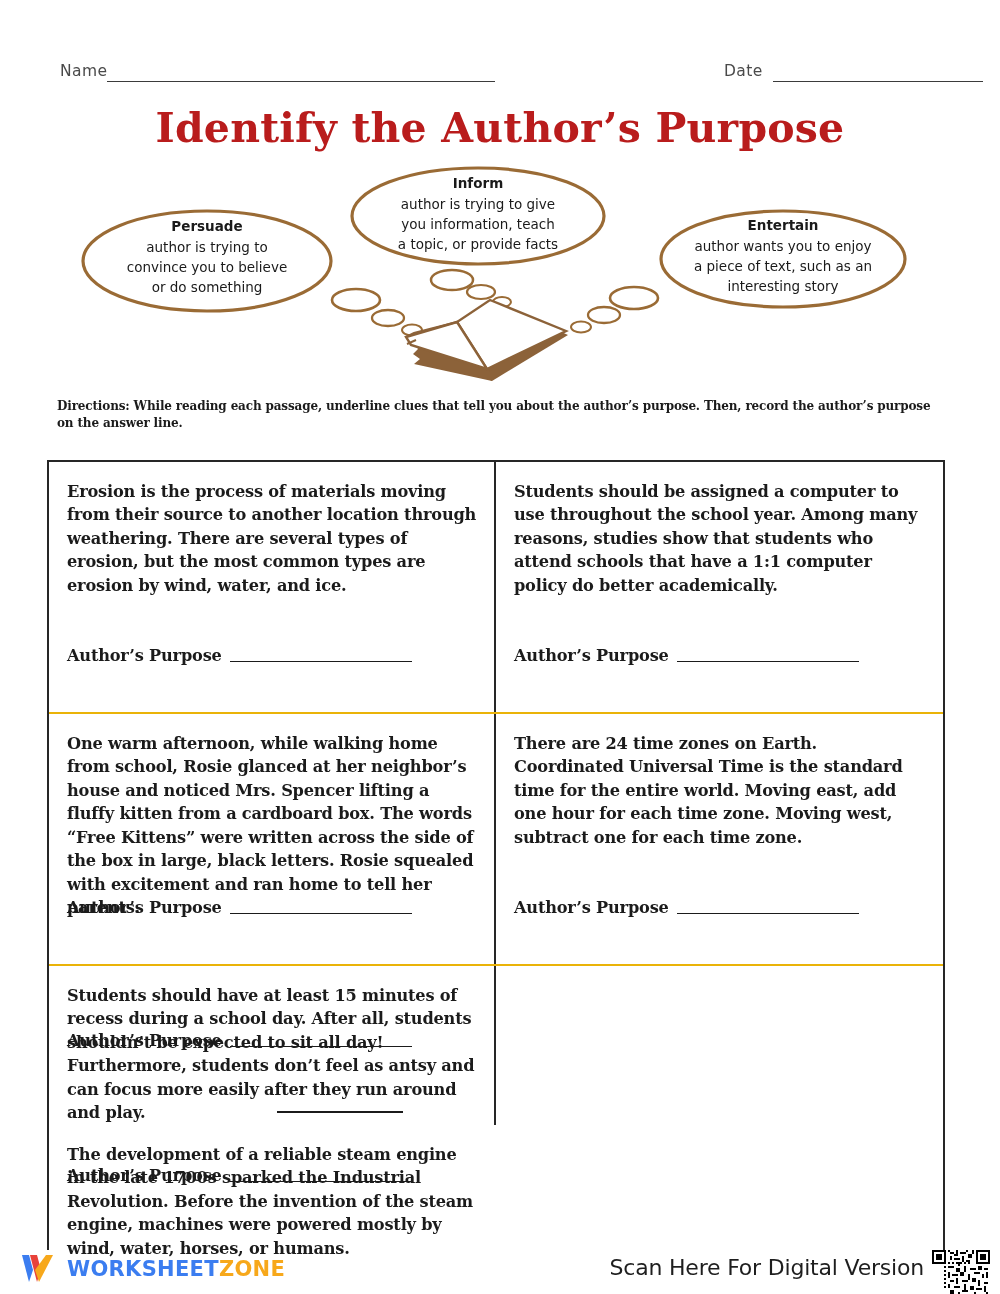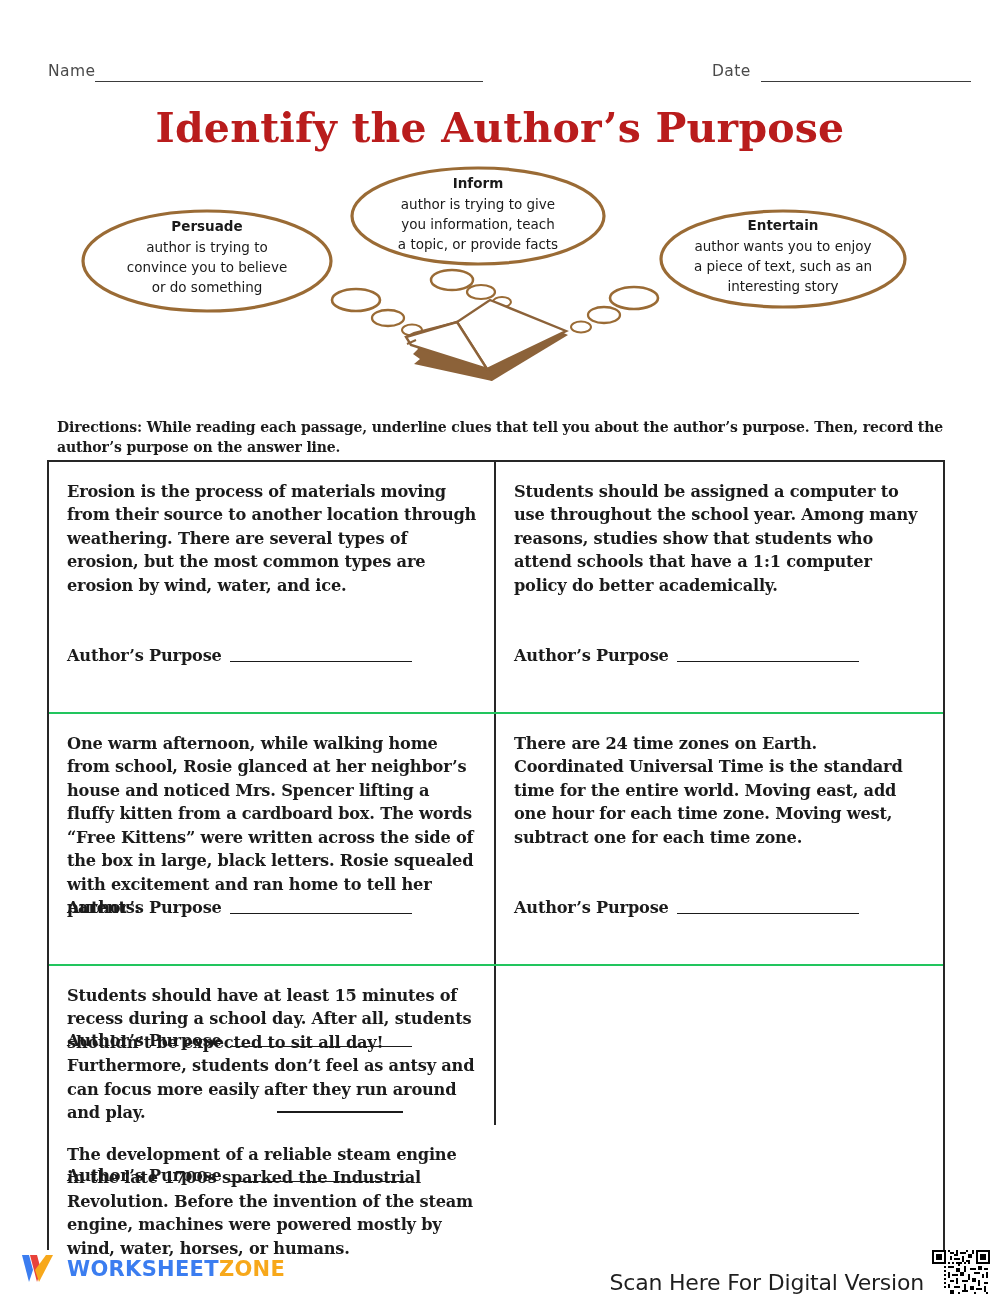--- a/index.html
+++ b/index.html
@@ -20,21 +20,21 @@
   }
 
   
   .namedate {
     position: absolute;
     top: 64px;
     left: 48px;
     width: 904px;
     height: 30px;
   }
-  .nd-group { position: absolute; display: flex; align-items: flex-end; }
+  .nd-group { position: absolute; display: flex; align-items: flex-end; margin-left: 12px; }
   .nd-label {
     font-family: "DejaVu Sans", sans-serif;
     font-size: 15.5px;
     color: #4a4a4a;
     letter-spacing: 0.4px;
     line-height: 1;
     padding-bottom: 2px;
   }
   .nd-rule {
     border-bottom: 1.6px solid #3b3b3b;
@@ -82,43 +82,42 @@
   }
 
   
   .directions {
     position: absolute;
     top: 398px;
     left: 57px;
     width: 890px;
     font-family: "DejaVu Serif", serif;
     font-weight: bold;
-    font-size: 14px;
+    font-size: 12px;
     line-height: 1.42;
     color: #1b1b1b;
     letter-spacing: -0.15px;
-    margin-top: 20px;
   }
 
   
   .table {
     position: absolute;
     top: 460px;
     left: 47px;
     width: 898px;
     height: 790px;
     border-top: 2px solid #262626;
     border-left: 2px solid #262626;
     border-right: 2px solid #262626;
     display: flex;
     flex-direction: column;
   }
   .trow {
     display: flex;
-    border-bottom: 2px solid #22c55e;
+    border-bottom: 2px solid #eab308;
     height: 253px;
   }
   .trow.last {
     border-bottom: none;
     height: 284px;
     flex-direction: column;
   }
   .tcell {
     width: 50%;
     position: relative;
@@ -189,21 +188,21 @@
     font-weight: bold;
     font-size: 21px;
     letter-spacing: 0.3px;
   }
   .logo-worksheet { color: #3b7df0; }
   .logo-zone { color: #f7a81b; }
 
   .scan-text {
     position: absolute;
     right: 76px;
-    top: 20px;
+    top: 5px;
     font-family: "DejaVu Sans", sans-serif;
     font-size: 22px;
     color: #1e1e1e;
     letter-spacing: -0.2px;
   }
   .qr {
     position: absolute;
     right: 10px;
     top: 0px;
     width: 58px;

